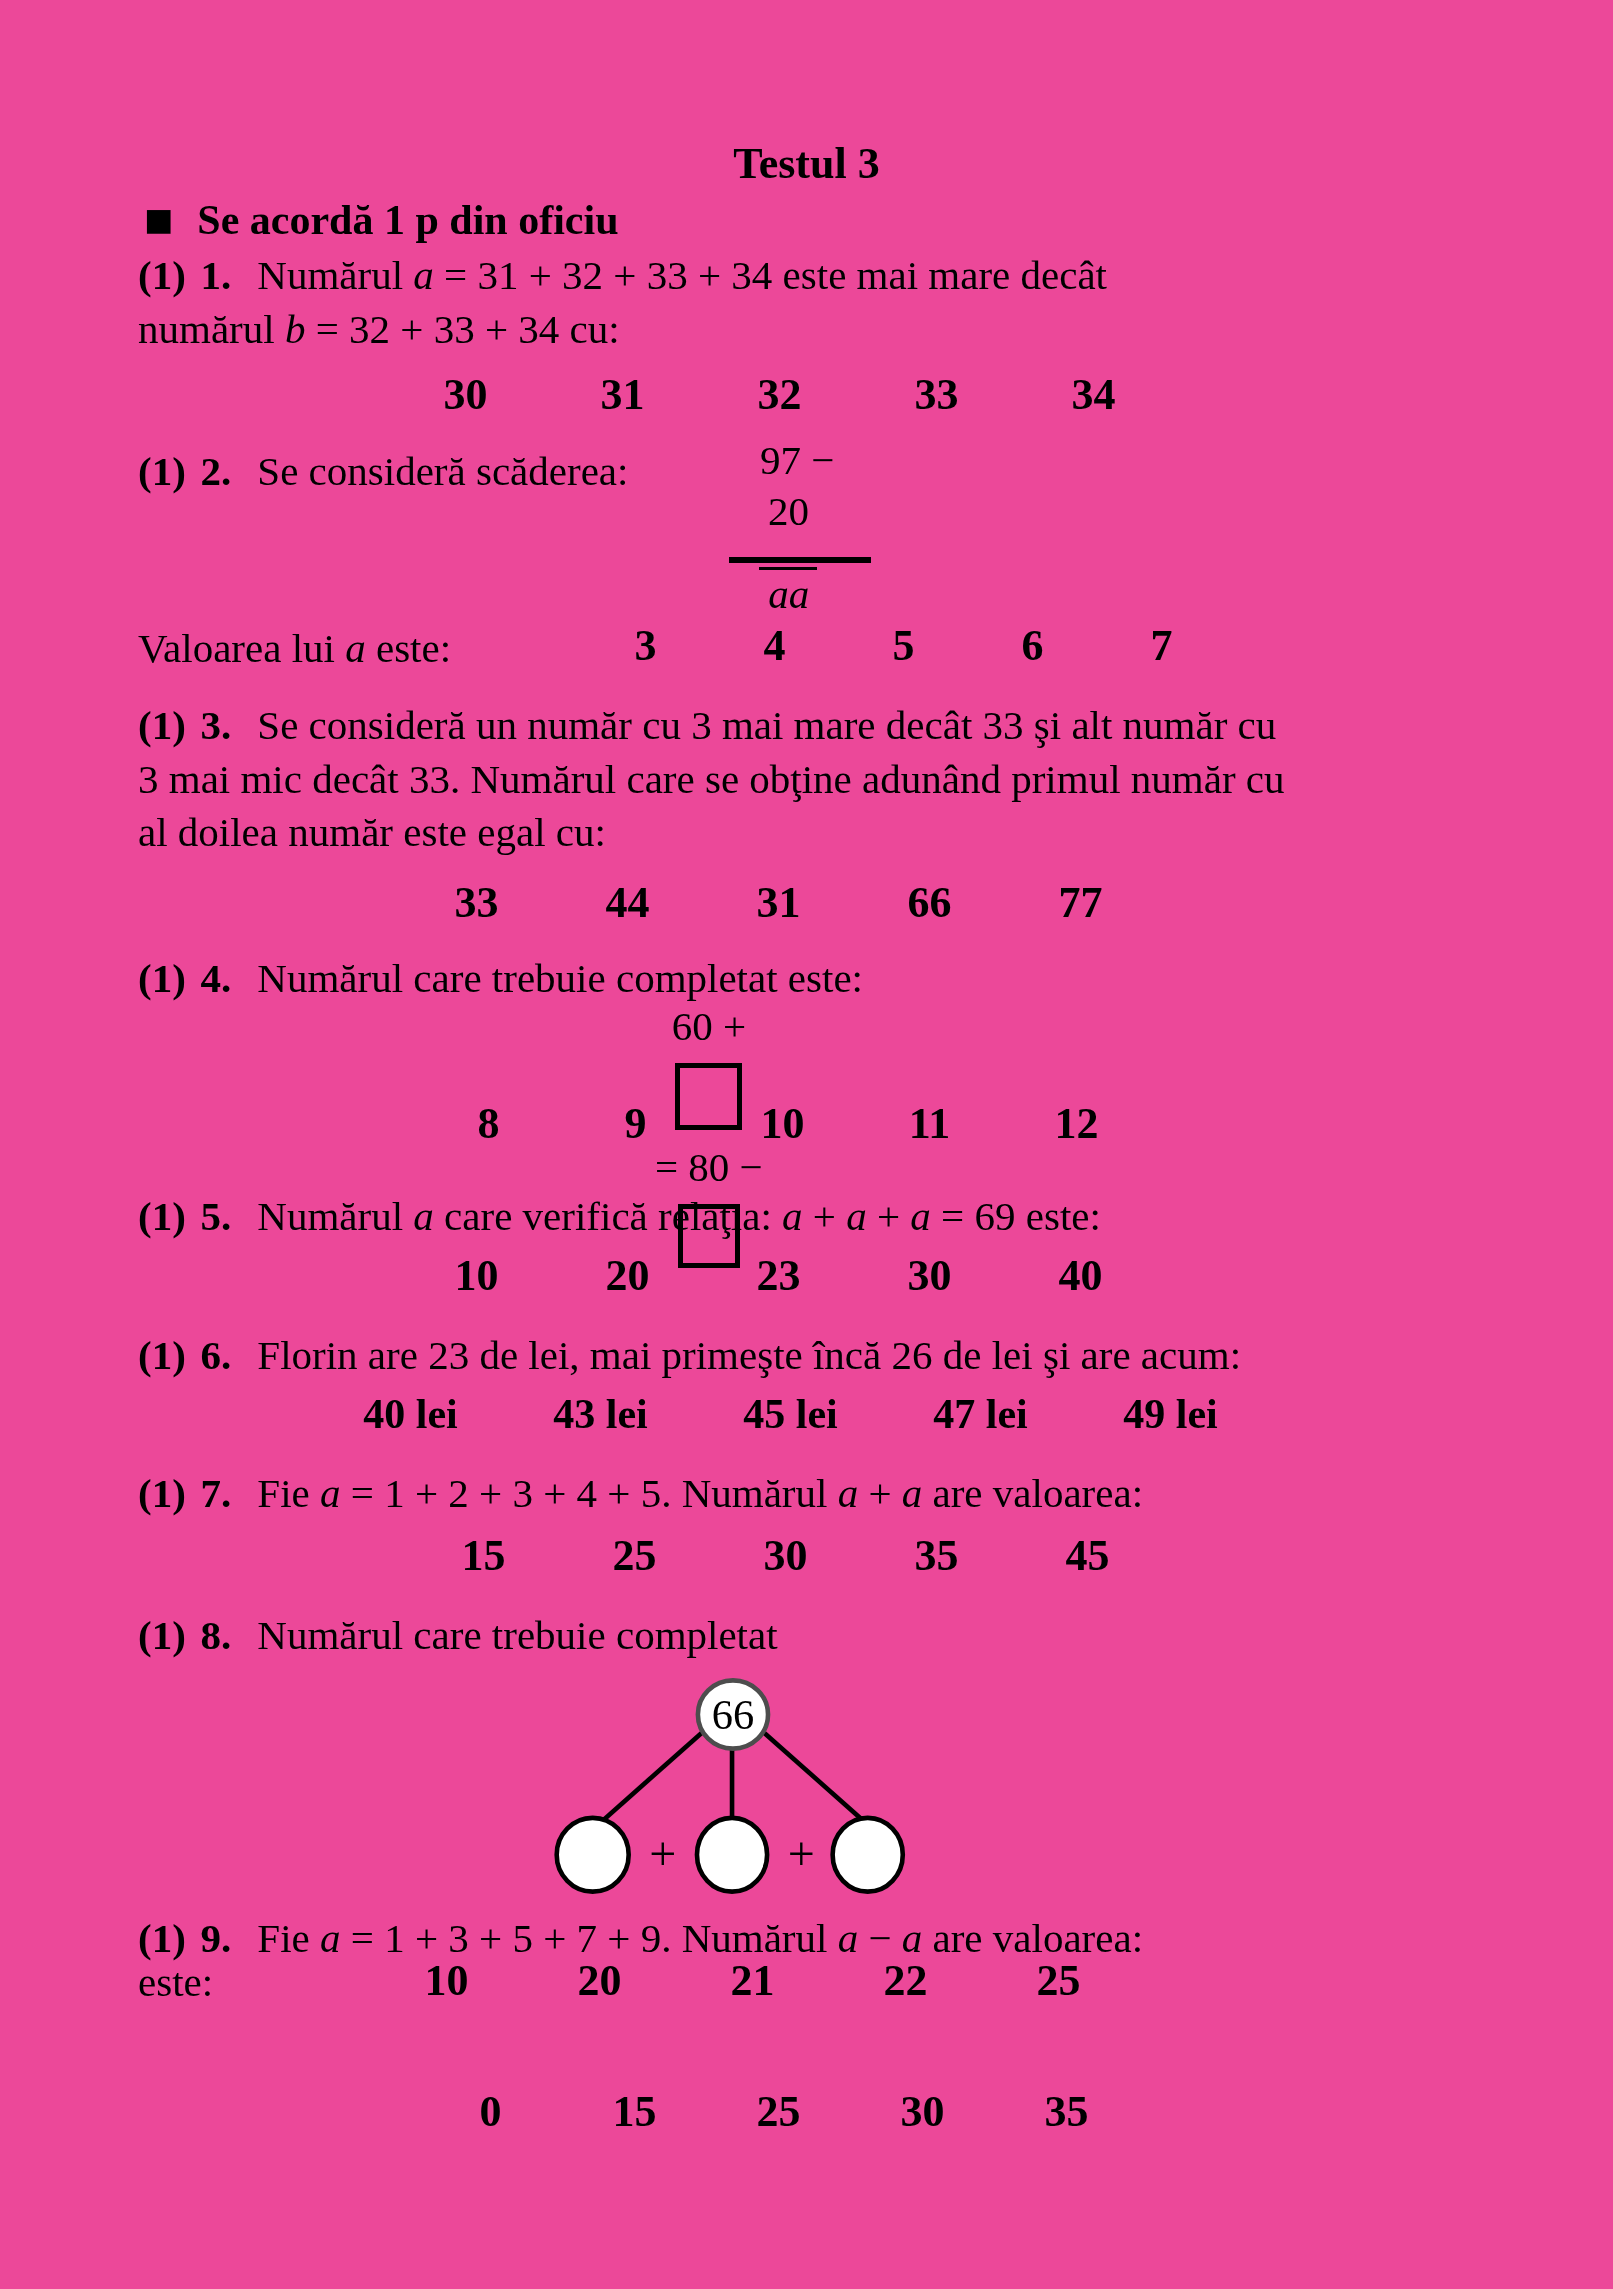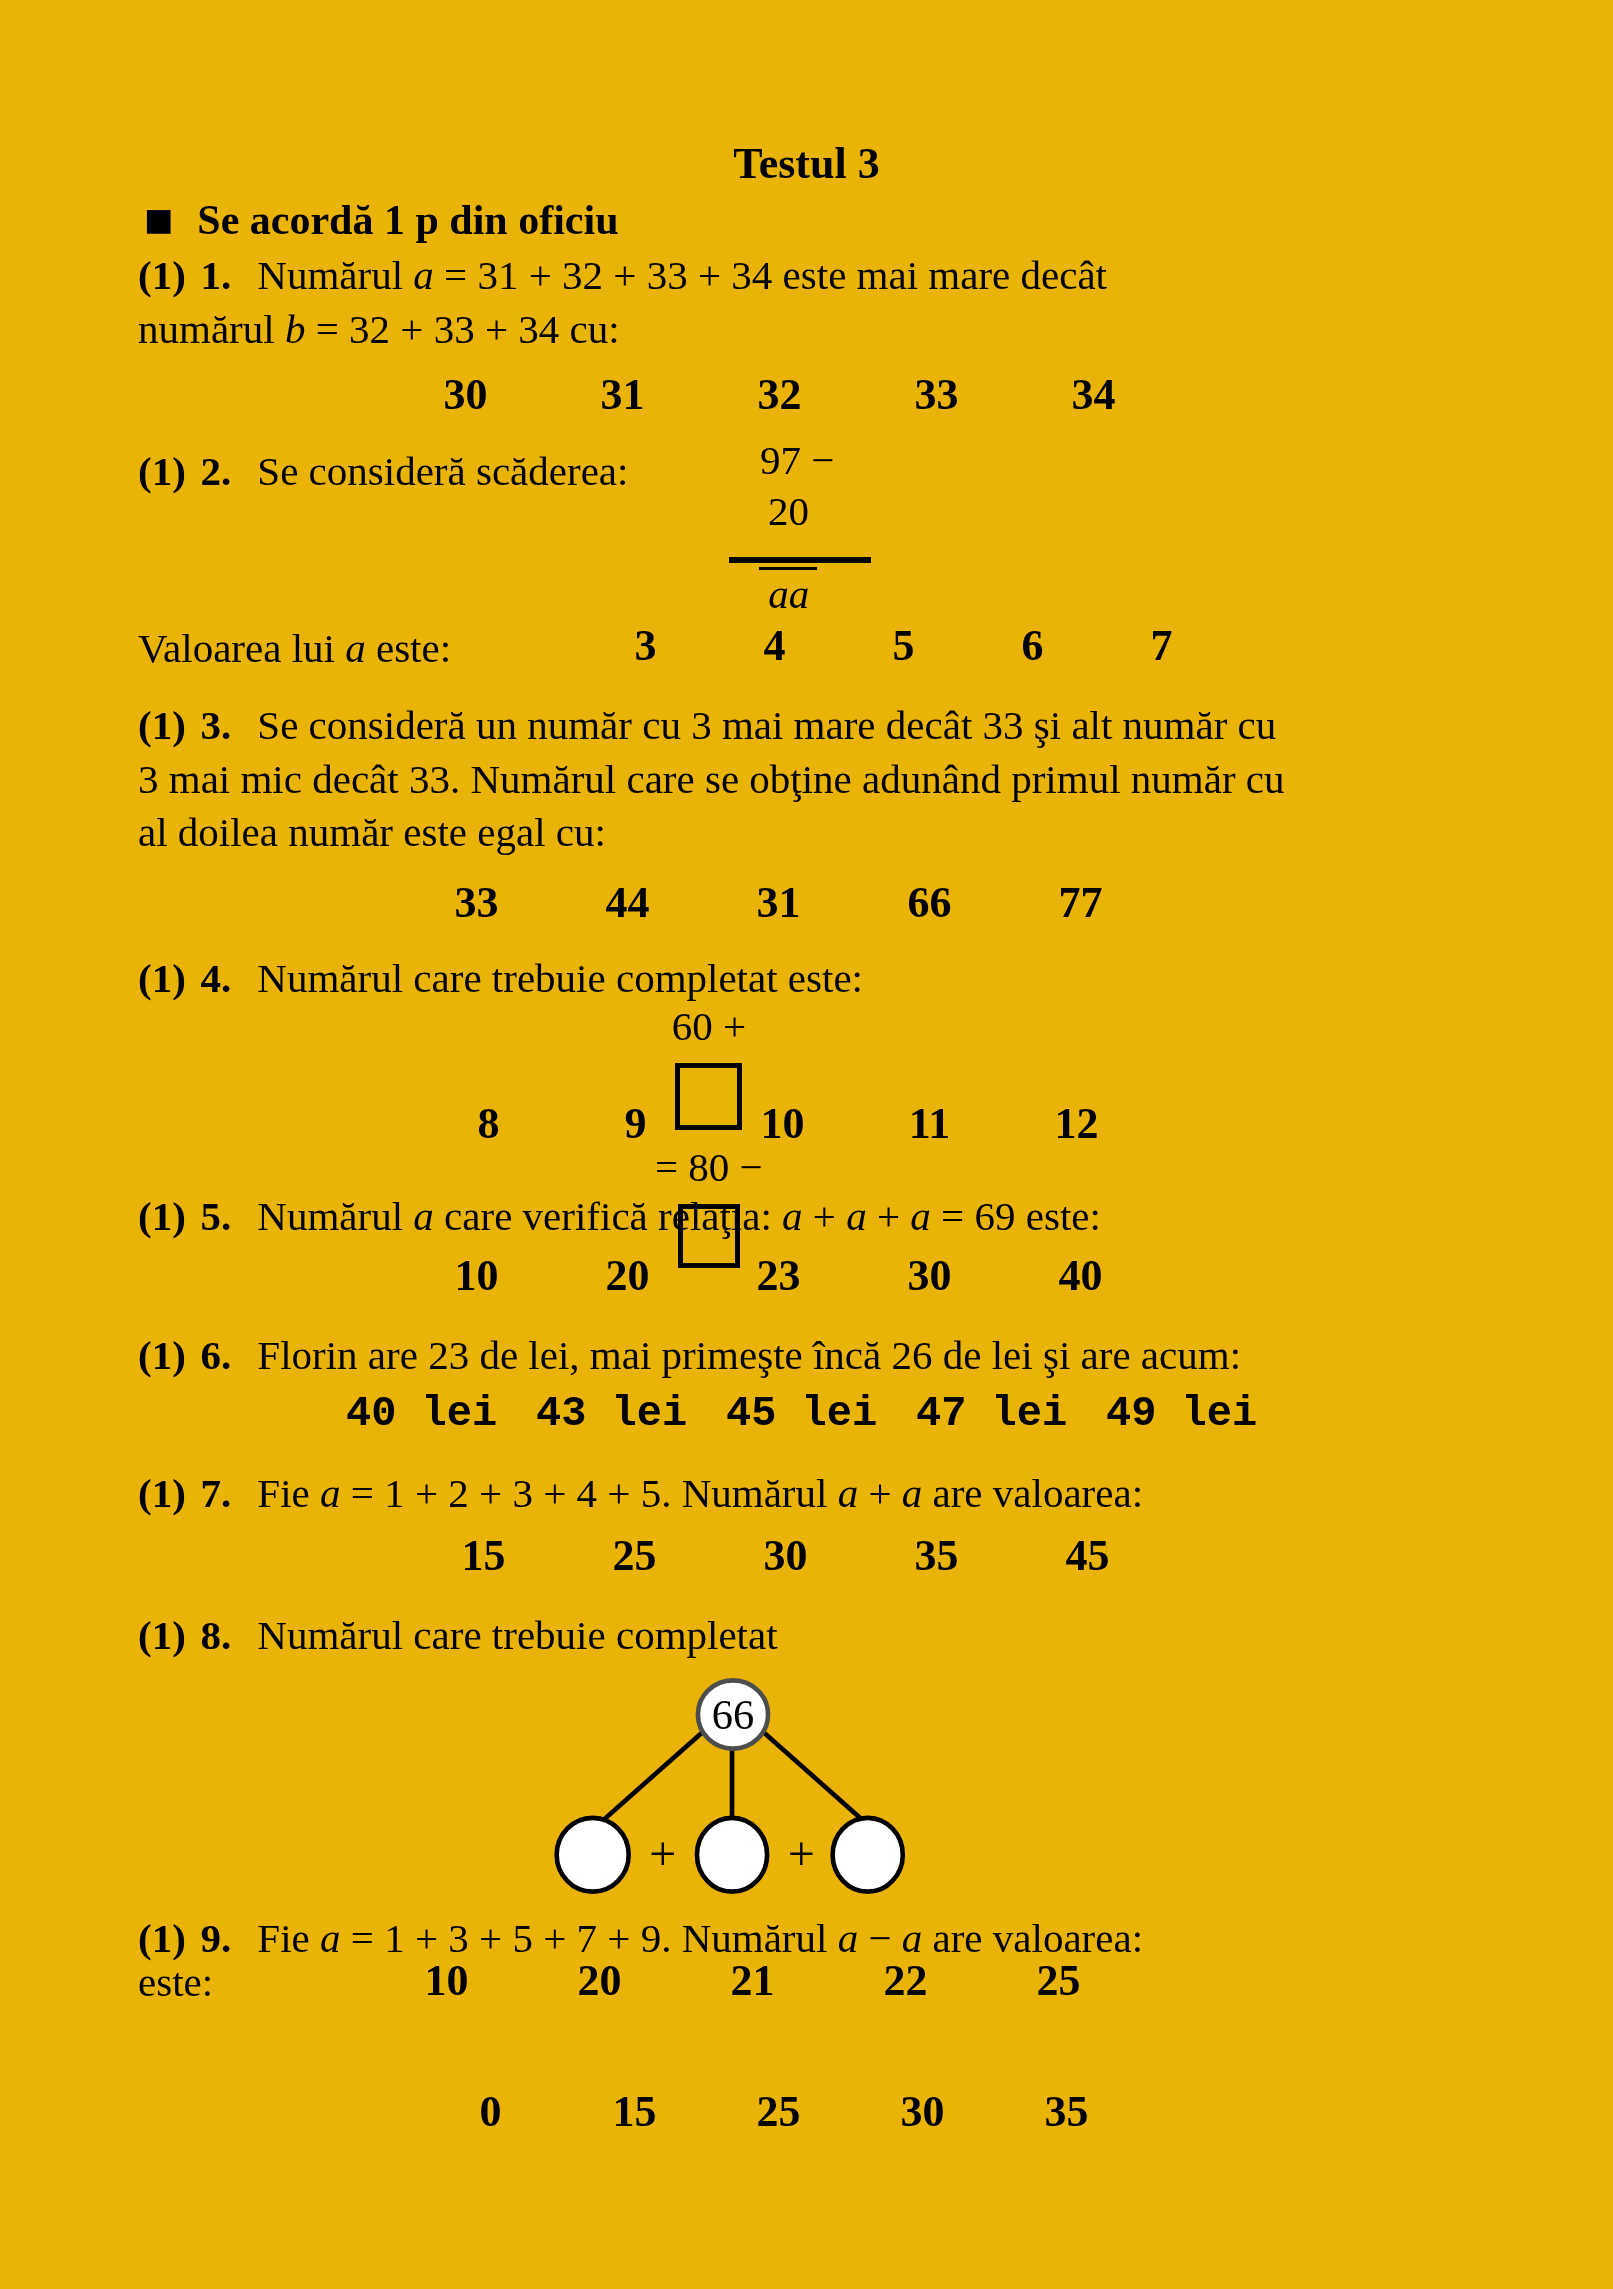--- a/index.html
+++ b/index.html
@@ -1,35 +1,35 @@
 <!DOCTYPE html>
 <html style="font-size:14.8px"><head>
 <meta charset="utf-8">
 <style>
   html,body{margin:0;padding:0;background:#e8e8e8;}
   .page{
-    position:relative;width:1613px;height:2290px;background:#eab308;
+    position:relative;width:1613px;height:2290px;background:#ec4899;
     font-family:"Liberation Serif","DejaVu Serif",serif;color:#000;overflow:hidden;
   }
   .abs{position:absolute;}
   .title{
     position:absolute;top:138px;left:0;width:1613px;text-align:center;
     font-size:44px;font-weight:bold;white-space:nowrap;
   }
   .bullet-line{position:absolute;left:144px;top:196px;font-size:42px;font-weight:bold;white-space:nowrap;text-align:right;}
   .bullet{font-family:"DejaVu Sans",sans-serif;font-size:31px;margin-right:24px;display:inline-block;transform:translateY(-3.7px);}
   .qline{position:absolute;left:138px;font-size:41px;white-space:nowrap;line-height:1.2;}
   .b{font-weight:bold;}
   .q-points{margin-right:14.8px;}
   .q-num{margin-right:26px;}
   .var{font-style:italic;}
   .plain{}
   .opts{position:absolute;display:flex;font-weight:bold;font-size:44px;white-space:nowrap;}
   .opt{width:55px;text-align:center;flex:none;}
-  .opts-wide .opt{width:129px;font-family:Liberation Mono, monospace;}
+  .opts-wide .opt{width:129px;}
   .minuend{position:absolute;left:760px;top:436px;font-size:41px;white-space:nowrap;}
   .subtrahend{position:absolute;left:768px;top:487px;font-size:41px;}
   .sub-rule{position:absolute;left:729px;top:557px;width:142px;height:5.5px;background:#000;}
   .sub-result{
     position:absolute;left:759px;top:567px;font-size:41px;font-style:italic;
     border-top:3.7px solid #000;padding:0 7.4px 0 9.2px;
   }
   .equation{
     position:absolute;left:655px;top:1002px;height:81px;display:flex;align-items:center;
     gap:13px;font-size:41px;white-space:nowrap;flex-direction:column;

